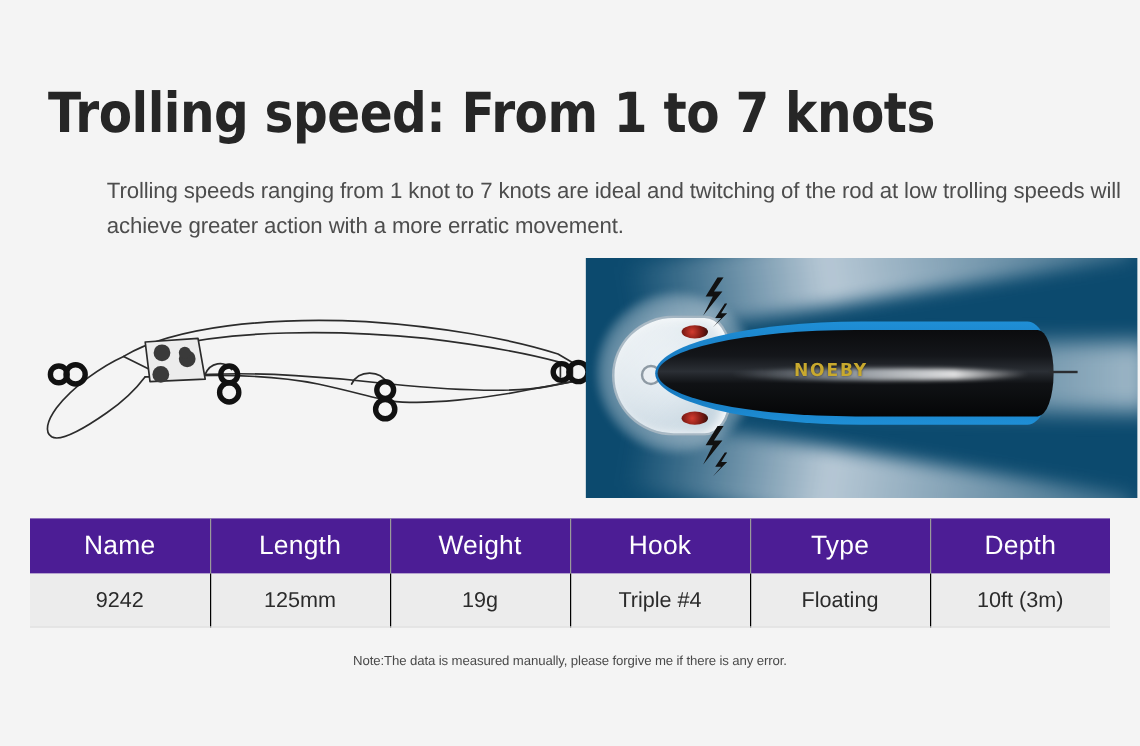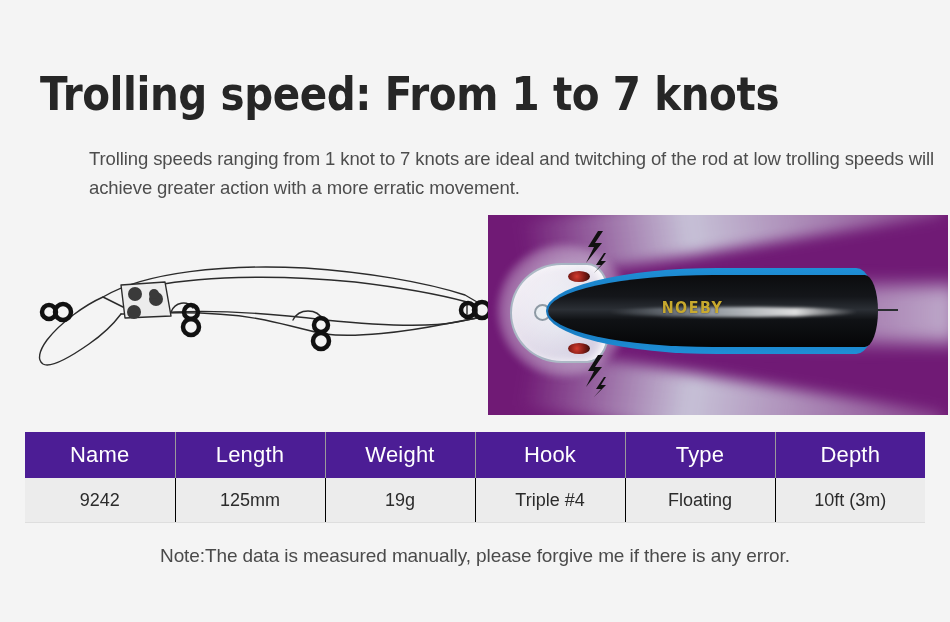--- a/index.html
+++ b/index.html
@@ -74,21 +74,21 @@
     position: absolute;
     left: 488px;
     top: 0px;
     width: 460px;
     height: 200px;
     overflow: hidden;
   }
   .photo-stage {
     position: absolute;
     inset: 0;
-    background: #701a75;
+    background: #0c4a6e;
   }
   
   .blur-wedge {
     position: absolute;
     background: linear-gradient(90deg, rgba(224,231,238,0.0) 0%, rgba(214,223,232,0.85) 40%, rgba(236,241,245,0.2) 100%);
     filter: blur(7px);
   }
   .blur-up {
     left: 40px; top: 6px; width: 420px; height: 60px;
     transform: rotate(-9deg);
@@ -223,21 +223,21 @@
   }
   .table tbody td:last-child { border-right: none; margin-left: 12px; }
 
   
   .note {
     position: absolute;
     left: 0;
     top: 545px;
     width: 950px;
     text-align: center;
-    font-size: 19px;
+    font-size: 11px;
     color: #4a4a4a;
     font-family: "Liberation Sans", sans-serif;
     letter-spacing: -0.1px;
   }
 </style>
 </head>
 <body>
 
 <div class="page">
 

